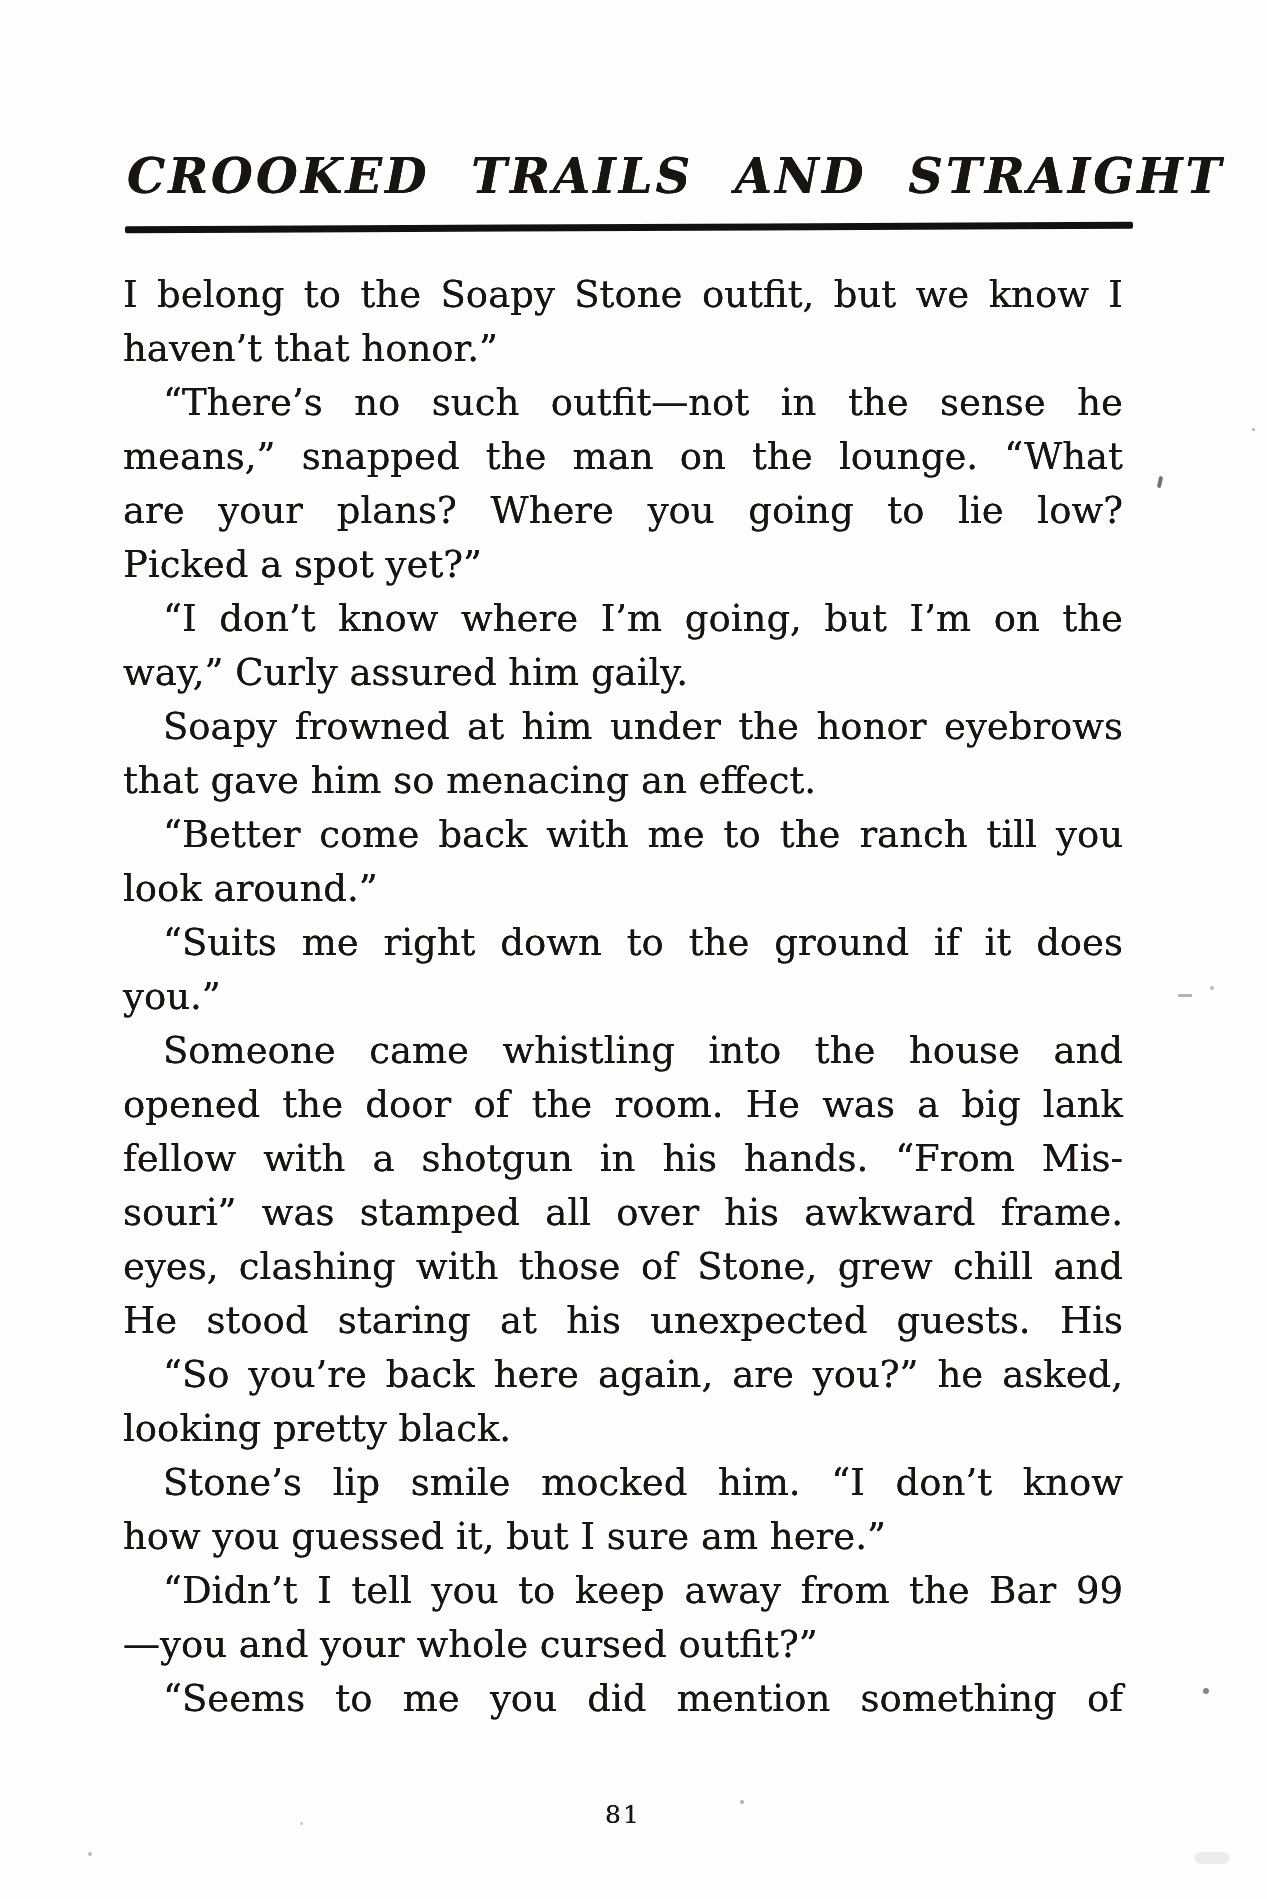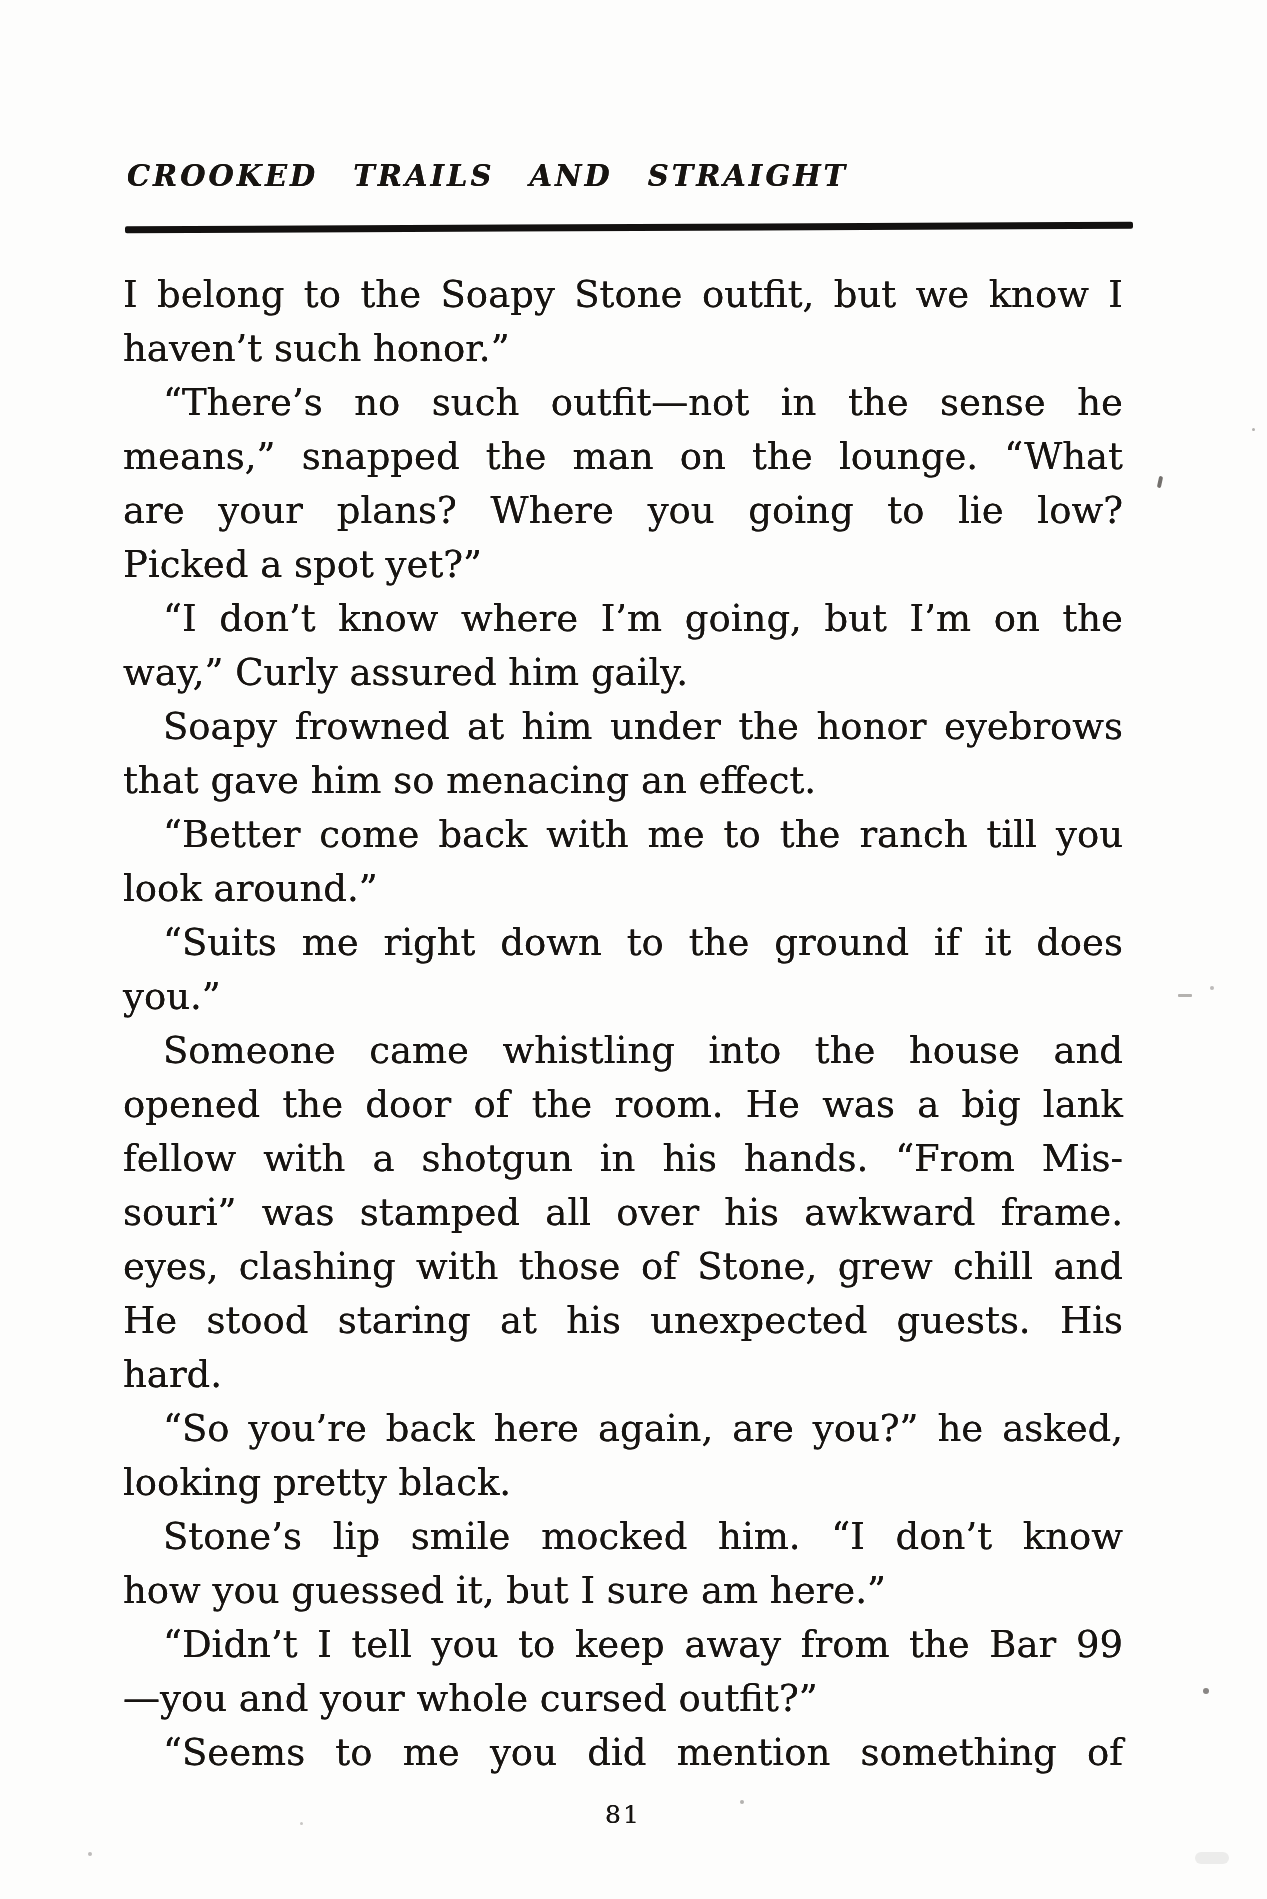--- a/index.html
+++ b/index.html
@@ -6,22 +6,23 @@
   .page{
     position:relative;
     width:1267px;height:1899px;
     background:#fdfdfc;
     overflow:hidden;
     font-family:"DejaVu Serif","Liberation Serif",serif;
     color:#171411;
   }
   .running-head{
     position:absolute;top:154px;left:127px;width:1004px;
+    text-align:center;
     font-style:italic;font-weight:bold;
-    font-size:29px;line-height:44px;
+    font-size:48px;line-height:44px;
     letter-spacing:3px;word-spacing:22px;
     white-space:nowrap;
     text-shadow:0 0 .5px currentColor;
   }
   .head-rule{
     position:absolute;top:224px;left:125px;width:1008px;height:7px;
     background:#131110;
     transform:rotate(-0.25deg);
     border-radius:2px;
   }
@@ -51,40 +52,39 @@
 <body>
 
 <div class="page">
 
   <div class="running-head">CROOKED TRAILS AND STRAIGHT</div>
 
   <div class="head-rule"></div>
 
   <main class="body-text">
       <div class="line">I belong to the Soapy Stone outfit, but we know I</div>
-      <div class="line end">haven’t such honor.”</div>
+      <div class="line end">haven’t that honor.”</div>
       <div class="line indent">“There’s no such outfit—not in the sense he</div>
       <div class="line">means,” snapped the man on the lounge. “What</div>
       <div class="line">are your plans? Where you going to lie low?</div>
       <div class="line end">Picked a spot yet?”</div>
       <div class="line indent">“I don’t know where I’m going, but I’m on the</div>
       <div class="line end">way,” Curly assured him gaily.</div>
       <div class="line indent">Soapy frowned at him under the honor eyebrows</div>
       <div class="line end">that gave him so menacing an effect.</div>
       <div class="line indent">“Better come back with me to the ranch till you</div>
       <div class="line end">look around.”</div>
       <div class="line indent">“Suits me right down to the ground if it does</div>
       <div class="line end">you.”</div>
       <div class="line indent">Someone came whistling into the house and</div>
       <div class="line">opened the door of the room. He was a big lank</div>
       <div class="line">fellow with a shotgun in his hands. “From Mis-</div>
       <div class="line">souri” was stamped all over his awkward frame.</div>
       <div class="line">eyes, clashing with those of Stone, grew chill and</div>
       <div class="line">He stood staring at his unexpected guests. His</div>
-      <div class="line end">hard.</div>
       <div class="line indent">“So you’re back here again, are you?” he asked,</div>
       <div class="line end">looking pretty black.</div>
       <div class="line indent">Stone’s lip smile mocked him. “I don’t know</div>
       <div class="line end">how you guessed it, but I sure am here.”</div>
       <div class="line indent">“Didn’t I tell you to keep away from the Bar 99</div>
       <div class="line end">—you and your whole cursed outfit?”</div>
       <div class="line indent">“Seems to me you did mention something of</div>
     </main>
 
   <div class="folio">81</div>

